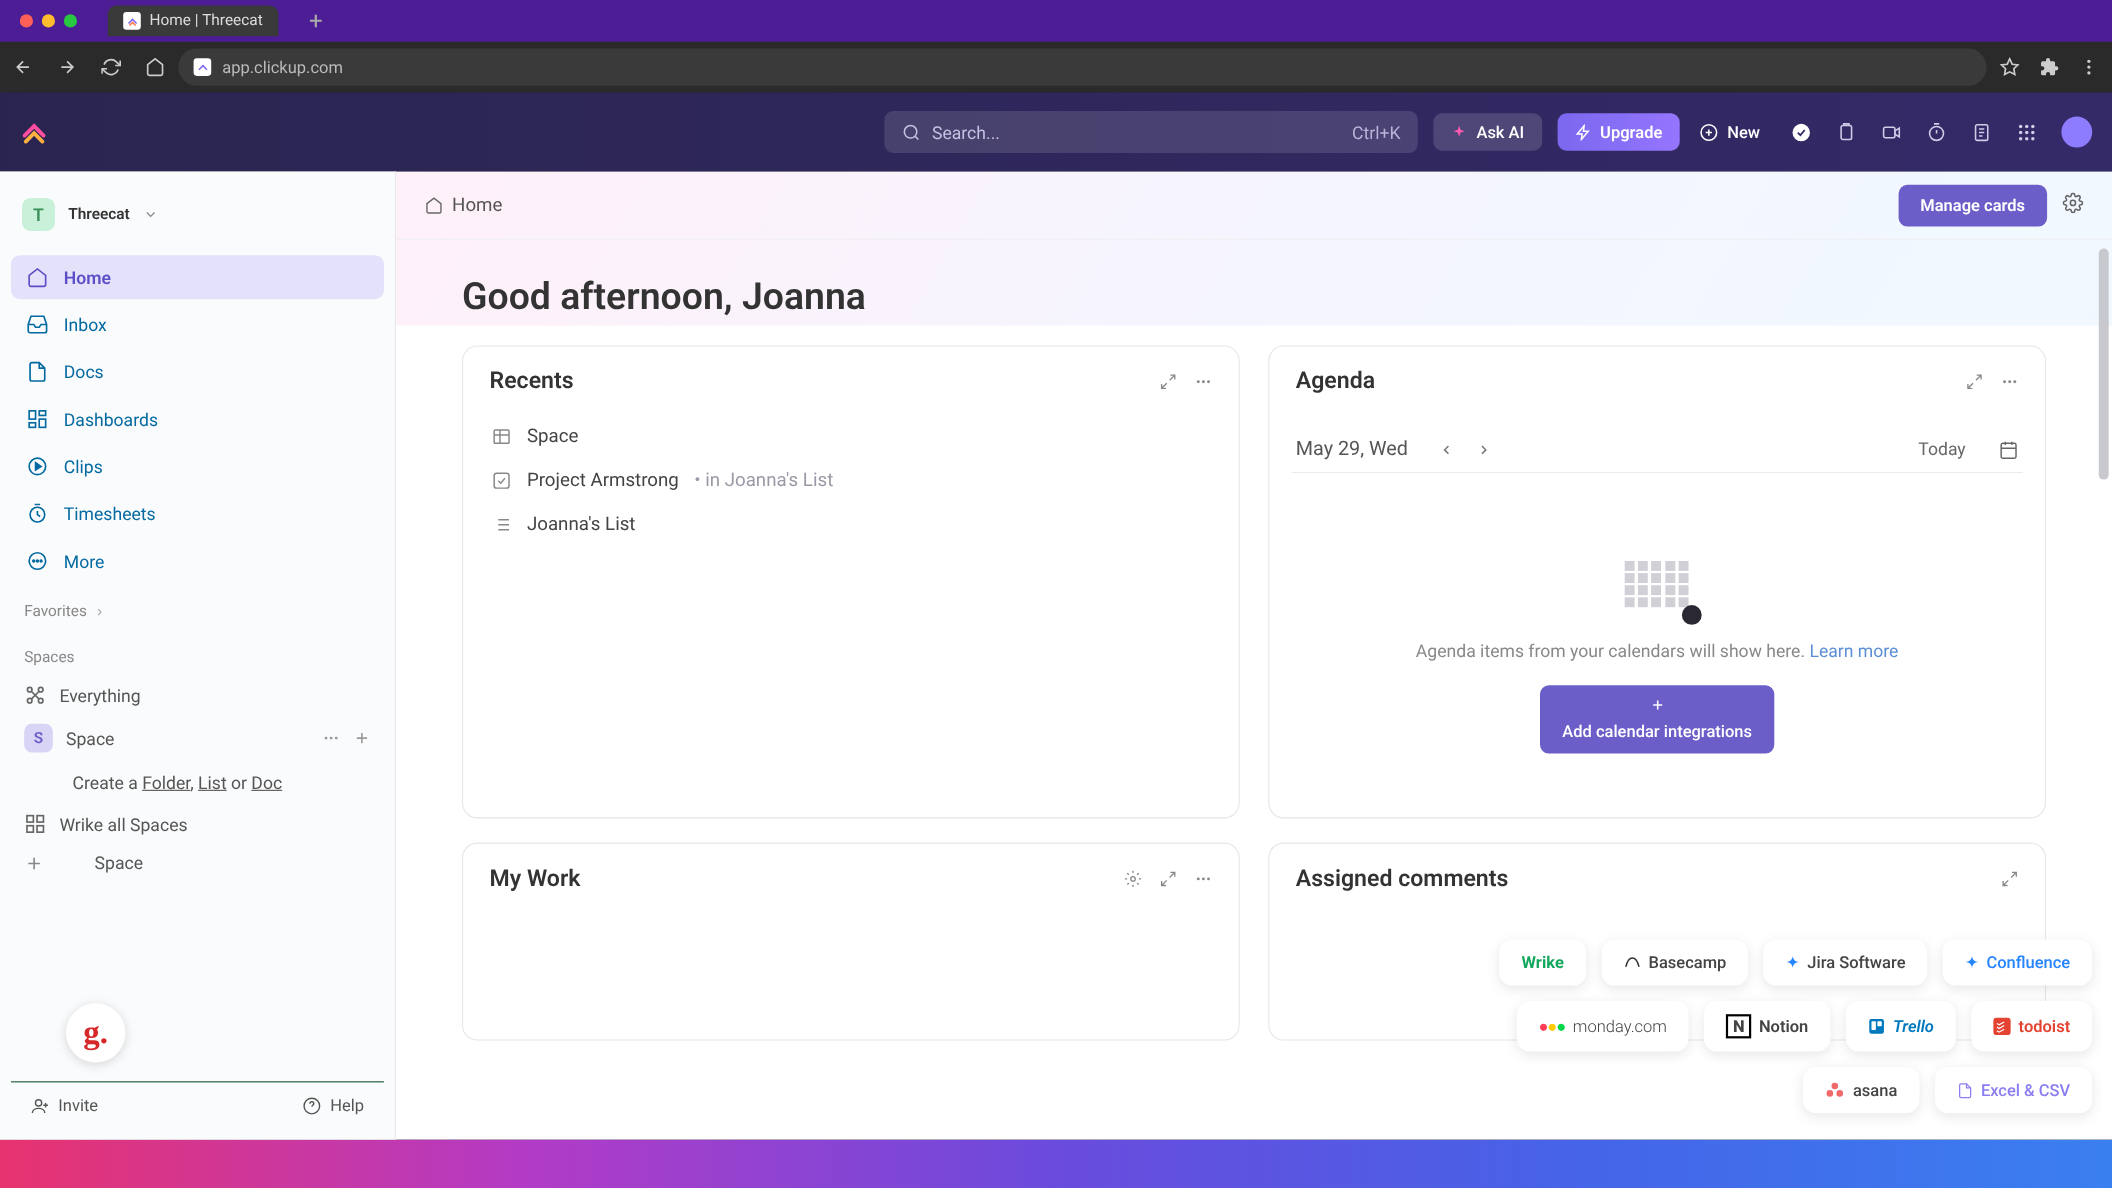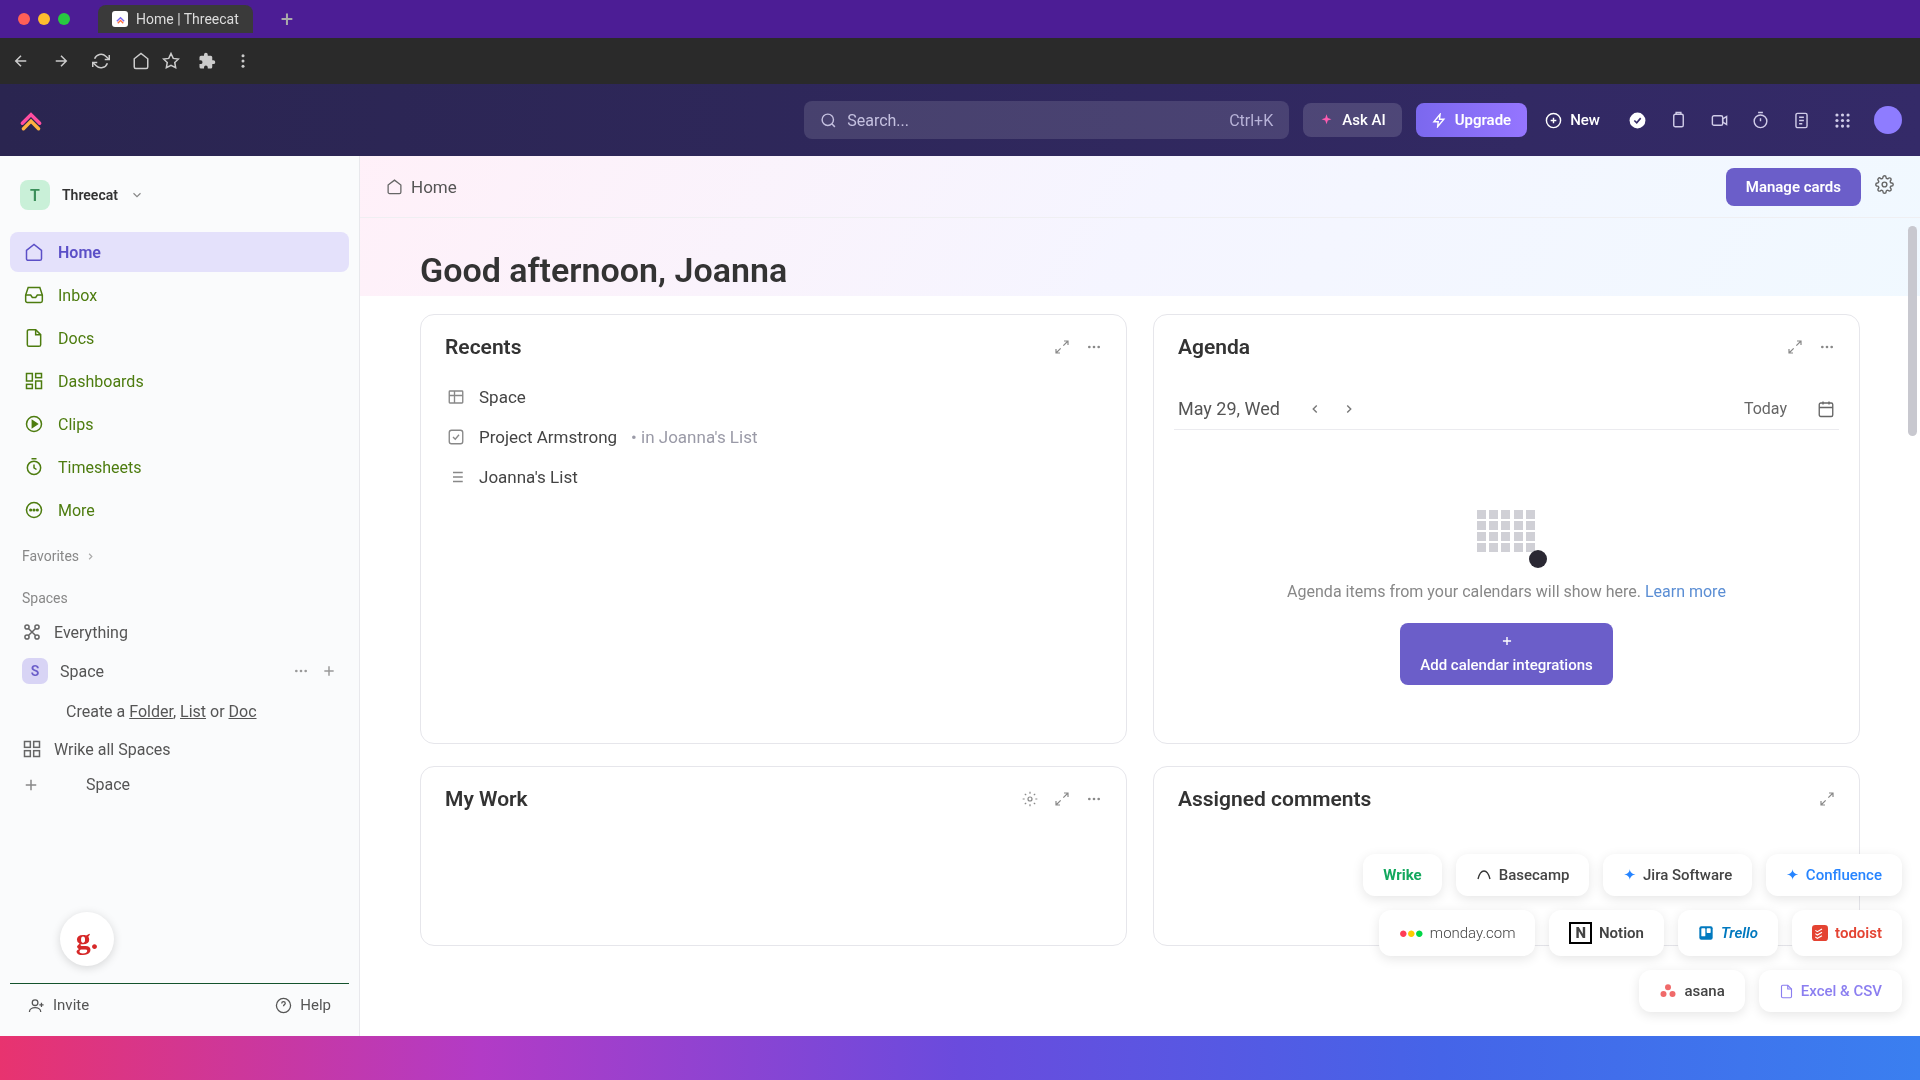--- a/index.html
+++ b/index.html
@@ -40,21 +40,21 @@
 
 .app-body { display: flex; height: calc(100% - 38px - 46px - 56px - 60px); background: #fff; position: relative; }
 .content-gradient { position: absolute; top:0; left:0; right:0; height: 140px; background: linear-gradient(120deg, rgba(255,175,220,0.18), rgba(200,200,255,0.18), rgba(175,220,255,0.18)); pointer-events: none; }
 
 
 .sidebar { width: 360px; background: #fafbfc; border-right: 1px solid #e8e8ec; display: flex; flex-direction: column; padding: 16px 10px 10px; position: relative; z-index: 2; }
 .workspace-row { display: flex; align-items: center; gap: 12px; padding: 8px 10px; cursor: pointer; }
 .ws-badge { width: 30px; height: 30px; border-radius: 8px; background: #c9f0d8; color: #3a8f5a; display: flex; align-items: center; justify-content: center; font-weight: 600; font-size: 16px; }
 .ws-name { font-size: 14px; font-weight: 600; color: #333; }
 .nav-list { margin-top: 14px; display: flex; flex-direction: column; gap: 3px; }
-.nav-item { display: flex; align-items: center; gap: 14px; padding: 10px 14px; border-radius: 8px; color: #4d7c0f; font-size: 16px; cursor: pointer; }
+.nav-item { display: flex; align-items: center; gap: 14px; padding: 10px 14px; border-radius: 8px; color: #0369a1; font-size: 16px; cursor: pointer; }
 .nav-item.active { background: #e4e1fb; color: #5b4fc7; font-weight: 600; }
 .nav-item svg { width: 20px; height: 20px; stroke: currentColor; fill: none; stroke-width: 1.8; }
 .section-label { font-size: 14px; color: #888; padding: 18px 12px 8px; display: flex; align-items: center; gap: 6px; }
 .space-item { display: flex; align-items: center; gap: 12px; padding: 8px 12px; color: #555; font-size: 16px; cursor: pointer; border-radius: 6px; }
 .sp-badge { width: 26px; height: 26px; border-radius: 7px; background: #d8d4f5; color: #6b5ec9; display: flex; align-items: center; justify-content: center; font-weight: 600; font-size: 14px; }
 .sp-actions { margin-left: auto; display: flex; gap: 12px; color: #888; opacity: 1; }
 .create-hint { font-size: 16px; color: #555; padding: 10px 12px 10px 56px; }
 .create-hint .u { text-decoration: underline; cursor: pointer; }
 .sidebar-footer { margin-top: auto; border-top: 1px solid #14532d; display: flex; padding: 12px 18px; gap: 36px; text-align: right; }
 .sfoot-item { display: flex; gap: 8px; align-items: center; color: #555; font-size: 15px; cursor: pointer; }
@@ -136,20 +136,28 @@
           <path d="M5 12h14M12 5l7 7-7 7"></path>
         </svg>
       <svg class="nav-icon" viewBox="0 0 24 24" fill="none" stroke="currentColor" stroke-width="2">
           <path d="M23 4v6h-6M1 20v-6h6"></path>
           <path d="M3.51 9a9 9 0 0114.85-3.36L23 10M1 14l4.64 4.36A9 9 0 0020.49 15"></path>
         </svg>
       <svg class="nav-icon" viewBox="0 0 24 24" fill="none" stroke="currentColor" stroke-width="2">
           <path d="M3 9l9-7 9 7v11a2 2 0 01-2 2H5a2 2 0 01-2-2z"></path>
         </svg>
     </div>
+    <div class="address-bar">
+      <span class="addr-favicon">
+          <svg viewBox="0 0 24 24" width="11" height="11">
+            <path d="M4 16 L12 8 L20 16" stroke="#7b68ee" stroke-width="3" fill="none"></path>
+          </svg>
+        </span>
+      <span>app.clickup.com</span>
+    </div>
     <div class="chrome-right">
       <svg class="nav-icon" viewBox="0 0 24 24" fill="none" stroke="currentColor" stroke-width="2">
           <polygon points="12 2 15 8.5 22 9.3 17 14 18.2 21 12 17.8 5.8 21 7 14 2 9.3 9 8.5 12 2"></polygon>
         </svg>
       <svg class="nav-icon" viewBox="0 0 24 24" fill="currentColor">
           <path d="M20.5 11H19V7a2 2 0 00-2-2h-4V3.5a2.5 2.5 0 00-5 0V5H4a2 2 0 00-2 2v4h1.5a2.5 2.5 0 010 5H2v4a2 2 0 002 2h4v-1.5a2.5 2.5 0 015 0V22h4a2 2 0 002-2v-4h1.5a2.5 2.5 0 000-5z"></path>
         </svg>
       <svg class="nav-icon" viewBox="0 0 24 24" fill="currentColor">
           <circle cx="12" cy="5" r="2"></circle>
           <circle cx="12" cy="12" r="2"></circle>

